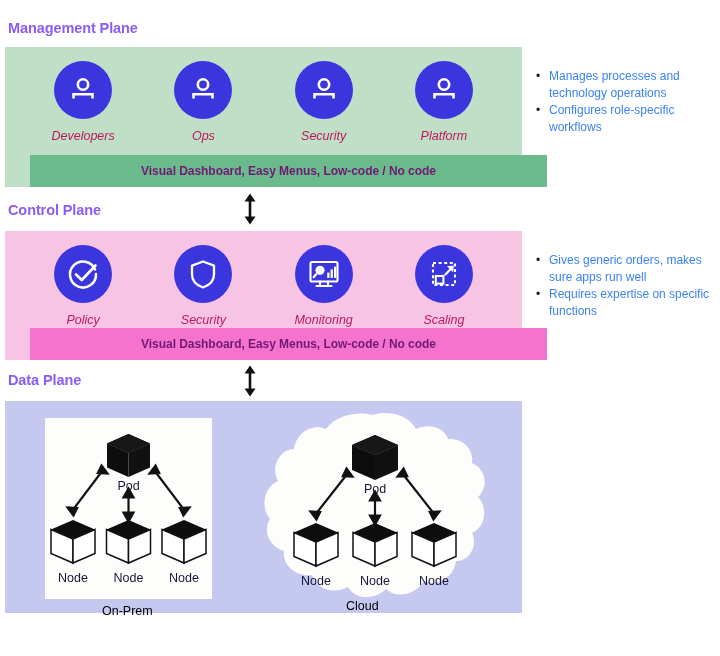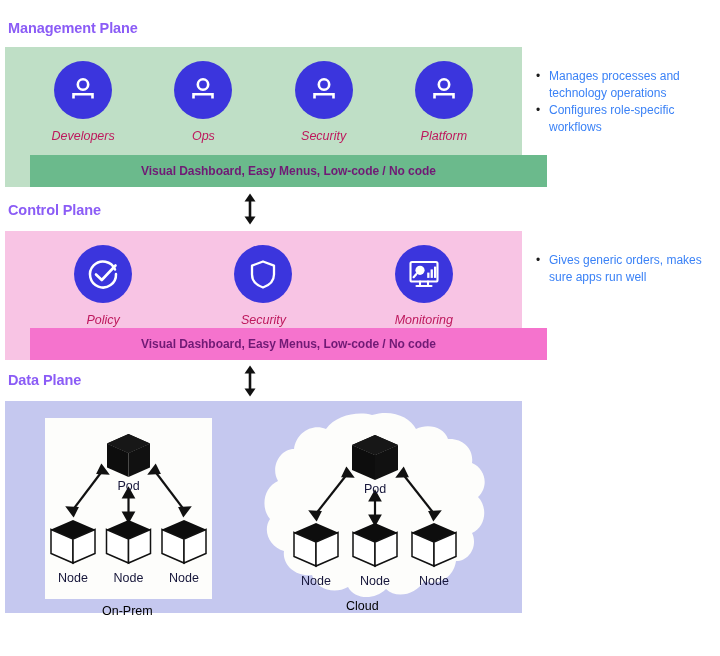--- a/index.html
+++ b/index.html
@@ -207,20 +207,31 @@
             <circle cx="15" cy="15.3" r="4.6" fill="#ffffff"></circle>
             <line x1="11.2" y1="19.2" x2="8.6" y2="22.2" stroke="#ffffff" stroke-width="2.2" stroke-linecap="round"></line>
             <rect x="22.2" y="17.6" width="2.3" height="5.3" fill="#ffffff"></rect>
             <rect x="25.6" y="14.4" width="2.3" height="8.5" fill="#ffffff"></rect>
             <rect x="29" y="11.6" width="2.3" height="11.3" fill="#ffffff"></rect>
           </svg>
         </div>
         <div class="icon-label">Monitoring</div>
       </div>
 
+      <div class="icon-cell">
+        <div class="bubble">
+          <svg width="34" height="34" viewBox="0 0 34 34" aria-hidden="true">
+            <rect x="6" y="6" width="22" height="22" fill="none" stroke="#ffffff" stroke-width="2.1" stroke-dasharray="3 2.6"></rect>
+            <rect x="8.8" y="19" width="7.6" height="7.6" fill="none" stroke="#ffffff" stroke-width="2.1"></rect>
+            <line x1="18.4" y1="17.4" x2="25.4" y2="10.2" stroke="#ffffff" stroke-width="2.2" stroke-linecap="round"></line>
+            <path d="M26.6 8.6 L26.2 15.2 L20 9.2 Z" fill="#ffffff"></path>
+          </svg>
+        </div>
+        <div class="icon-label">Scaling</div>
+      </div>
 
     </div>
     <div class="strip" id="strip-control">Visual Dashboard, Easy Menus, Low-code / No code</div>
   </div>
 
   <div class="connector" id="conn-2">
     <svg width="24" height="34" viewBox="0 0 24 34" aria-hidden="true">
       <line x1="12" y1="6" x2="12" y2="28" stroke="#111111" stroke-width="2.6"></line>
       <path d="M12 1.5 L6.5 9.5 L17.5 9.5 Z" fill="#111111"></path>
       <path d="M12 32.5 L6.5 24.5 L17.5 24.5 Z" fill="#111111"></path>
@@ -344,17 +355,18 @@
   <div class="notes" id="notes-mgmt">
     <ul>
       <li>Manages processes and technology operations</li>
       <li>Configures role-specific workflows</li>
     </ul>
   </div>
 
   <div class="notes" id="notes-control">
     <ul>
       <li>Gives generic orders, makes sure apps run well</li>
+      <li>Requires expertise on specific functions</li>
     </ul>
   </div>
 
 
 </div>
 
 </body></html>

